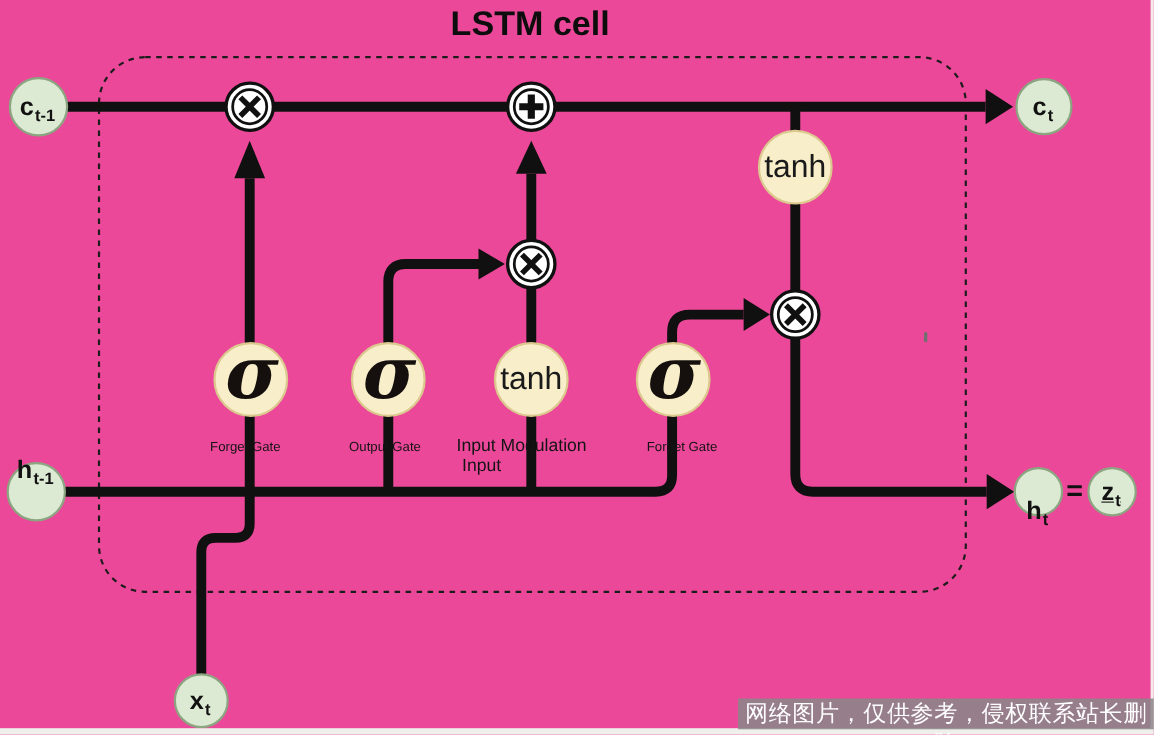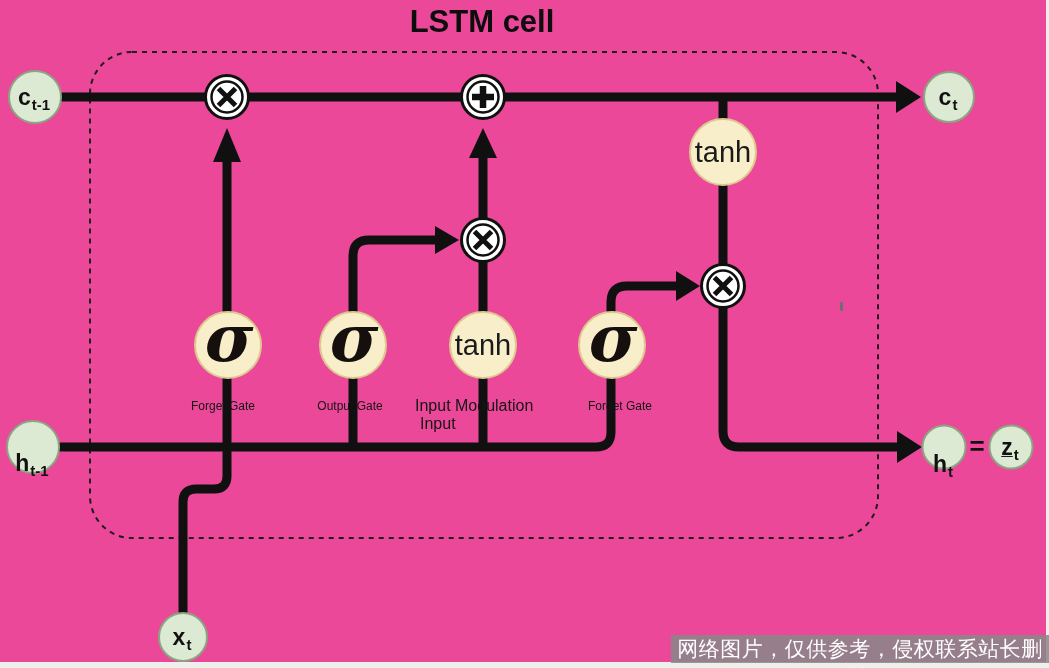--- a/index.html
+++ b/index.html
@@ -117,21 +117,21 @@
 
   <div class="lbl gate-label" style="left:223px; top:406px;">Forget Gate</div>
   <div class="lbl gate-label" style="left:350px; top:406px;">Output Gate</div>
   <div class="gate-label-block" style="left:415px; top:397px;">
     <div class="l1">Input Modulation</div>
     <div class="l2">Input</div>
   </div>
   <div class="lbl gate-label" style="left:620px; top:406px;">Forget Gate</div>
 
   <div class="node-label" style="left:34px; top:98px;"><span class="node-main">c</span><span class="node-sub">t-1</span></div>
-  <div class="node-label" style="left:32px; top:464px;"><span class="node-main">h</span><span class="node-sub">t-1</span></div>
+  <div class="node-label" style="left:32px; top:428px;"><span class="node-main">h</span><span class="node-sub">t-1</span></div>
   <div class="node-label" style="left:182px; top:638px;"><span class="node-main">x</span><span class="node-sub">t</span></div>
   <div class="node-label" style="left:948px; top:98px;"><span class="node-main">c</span><span class="node-sub">t</span></div>
   <div class="node-label" style="left:943px; top:465px;"><span class="node-main">h</span><span class="node-sub">t</span></div>
   <div class="node-label" style="left:1010px; top:448px;text-decoration:underline;"><span class="node-main">z</span><span class="node-sub">t</span></div>
   <div class="lbl equals" style="left:977px; top:446px;">=</div>
 
   <div class="speck"></div>
   <div class="bottom-strip"></div>
   <div class="edge-strip"></div>
   <div class="watermark">网络图片，仅供参考，侵权联系站长删除</div>

